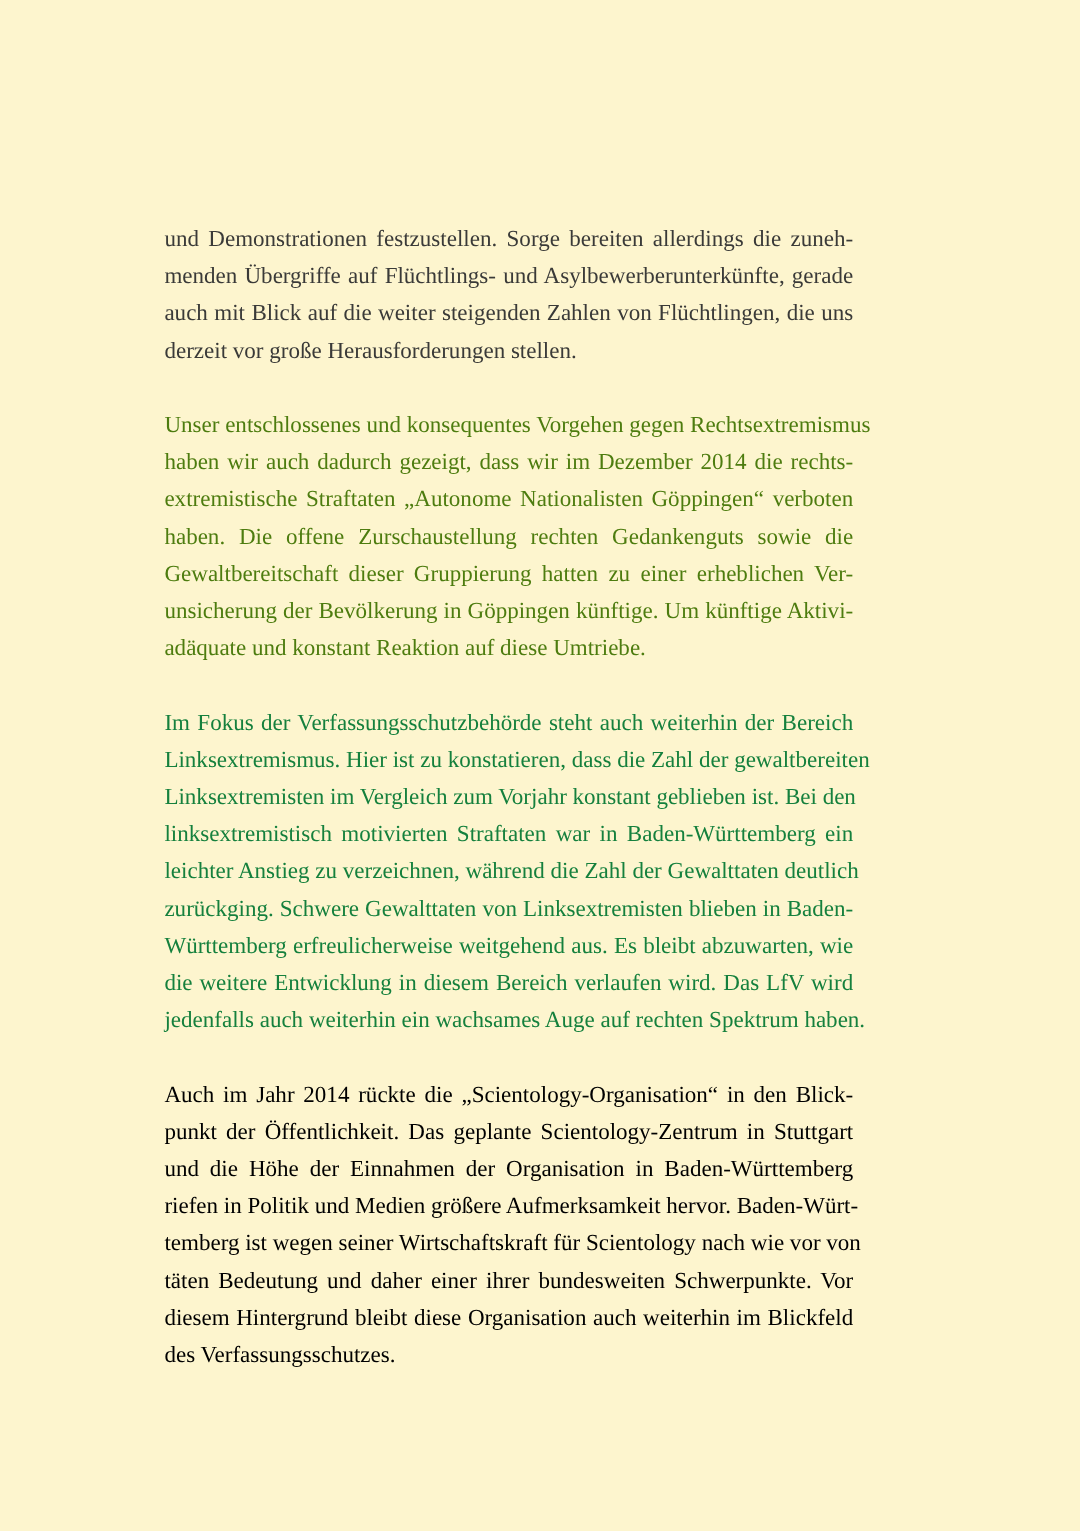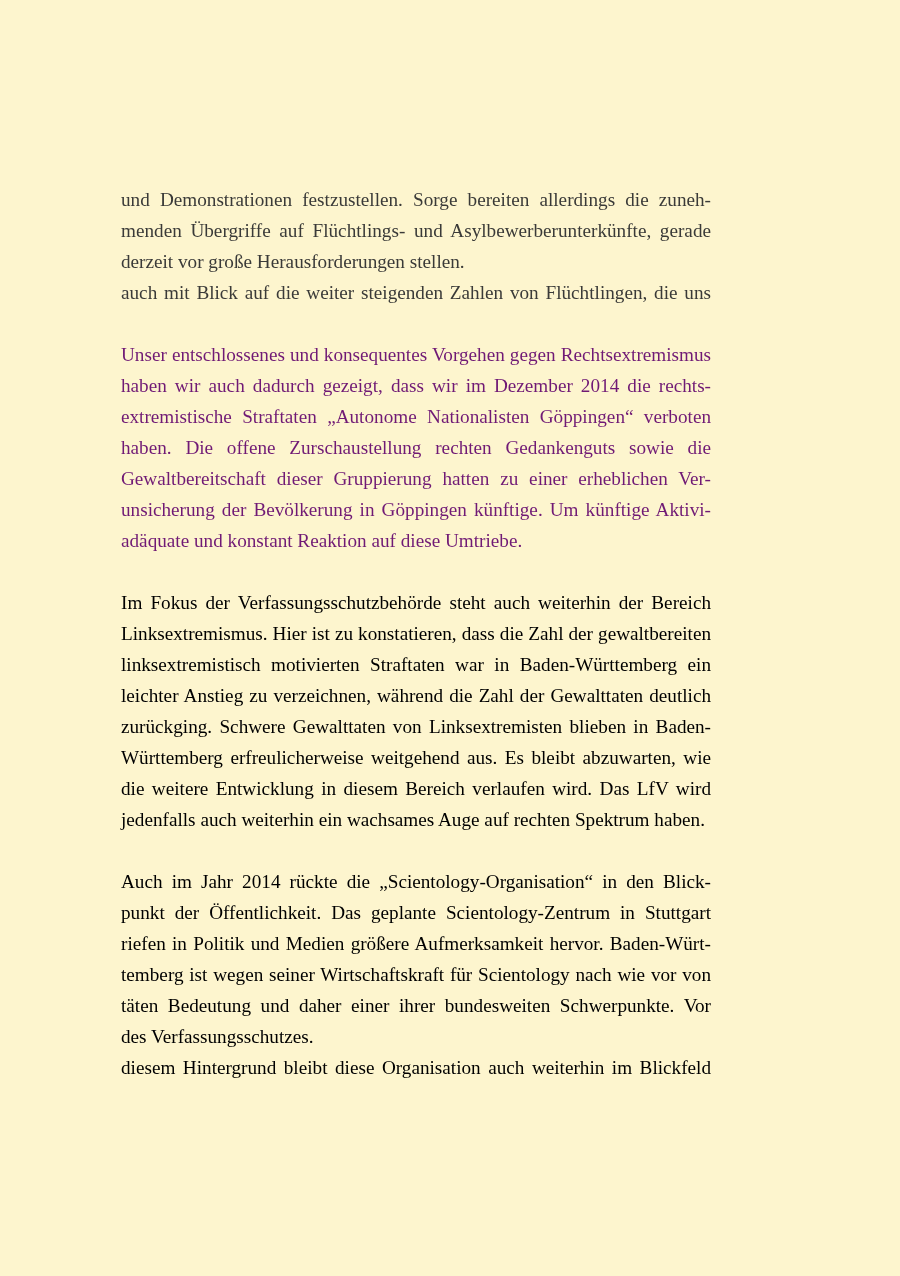--- a/index.html
+++ b/index.html
@@ -17,69 +17,71 @@
     position: absolute;
     left: 121px;
     top: 184px;
     width: 590px;
   }
   .para {
     font-family: "Liberation Serif", "DejaVu Serif", serif;
     font-size: 19.2px;
     line-height: 31px;
     color: #3a3a38;
-    margin: 0 0 31px 0;
+    margin: 0 0 31px 16px;
   }
   .line {
     display: block;
     white-space: nowrap;
     text-align: justify;
     text-align-last: justify;
     height: 31px;
   }
   .line.last {
     text-align-last: left;
   }
 </style>
 </head>
 <body style="background: rgb(253, 245, 206);">
 
 <div class="page">
 
   <div class="para" style="color: rgb(58, 58, 56);">
     <span class="line">und Demonstrationen festzustellen. Sorge bereiten allerdings die zuneh-</span>
     <span class="line">menden Übergriffe auf Flüchtlings- und Asylbewerberunterkünfte, gerade</span>
+    <span class="line">auch mit Blick auf die weiter steigenden Zahlen von Flüchtlingen, die uns</span>
     <span class="line last">derzeit vor große Herausforderungen stellen.</span>
-    <span class="line">auch mit Blick auf die weiter steigenden Zahlen von Flüchtlingen, die uns</span>
   </div>
 
-  <div class="para" style="color: #701a75;">
+  <div class="para" style="color: #4d7c0f;">
     <span class="line">Unser entschlossenes und konsequentes Vorgehen gegen Rechtsextremismus</span>
     <span class="line">haben wir auch dadurch gezeigt, dass wir im Dezember 2014 die rechts-</span>
     <span class="line">extremistische Straftaten „Autonome Nationalisten Göppingen“ verboten</span>
     <span class="line">haben. Die offene Zurschaustellung rechten Gedankenguts sowie die</span>
     <span class="line">Gewaltbereitschaft dieser Gruppierung hatten zu einer erheblichen Ver-</span>
     <span class="line">unsicherung der Bevölkerung in Göppingen künftige. Um künftige Aktivi-</span>
     <span class="line last">adäquate und konstant Reaktion auf diese Umtriebe.</span>
   </div>
 
-  <div class="para" style="color: #000000;">
+  <div class="para" style="color: #15803d;">
     <span class="line">Im Fokus der Verfassungsschutzbehörde steht auch weiterhin der Bereich</span>
     <span class="line">Linksextremismus. Hier ist zu konstatieren, dass die Zahl der gewaltbereiten</span>
+    <span class="line">Linksextremisten im Vergleich zum Vorjahr konstant geblieben ist. Bei den</span>
     <span class="line">linksextremistisch motivierten Straftaten war in Baden-Württemberg ein</span>
     <span class="line">leichter Anstieg zu verzeichnen, während die Zahl der Gewalttaten deutlich</span>
     <span class="line">zurückging. Schwere Gewalttaten von Linksextremisten blieben in Baden-</span>
     <span class="line">Württemberg erfreulicherweise weitgehend aus. Es bleibt abzuwarten, wie</span>
     <span class="line">die weitere Entwicklung in diesem Bereich verlaufen wird. Das LfV wird</span>
     <span class="line last">jedenfalls auch weiterhin ein wachsames Auge auf rechten Spektrum haben.</span>
   </div>
 
   <div class="para" style="color: #000000;">
     <span class="line">Auch im Jahr 2014 rückte die „Scientology-Organisation“ in den Blick-</span>
     <span class="line">punkt der Öffentlichkeit. Das geplante Scientology-Zentrum in Stuttgart</span>
+    <span class="line">und die Höhe der Einnahmen der Organisation in Baden-Württemberg</span>
     <span class="line">riefen in Politik und Medien größere Aufmerksamkeit hervor. Baden-Würt-</span>
     <span class="line">temberg ist wegen seiner Wirtschaftskraft für Scientology nach wie vor von</span>
     <span class="line">täten Bedeutung und daher einer ihrer bundesweiten Schwerpunkte. Vor</span>
+    <span class="line">diesem Hintergrund bleibt diese Organisation auch weiterhin im Blickfeld</span>
     <span class="line last">des Verfassungsschutzes.</span>
-    <span class="line">diesem Hintergrund bleibt diese Organisation auch weiterhin im Blickfeld</span>
   </div>
 
 </div>
 
 </body></html>

